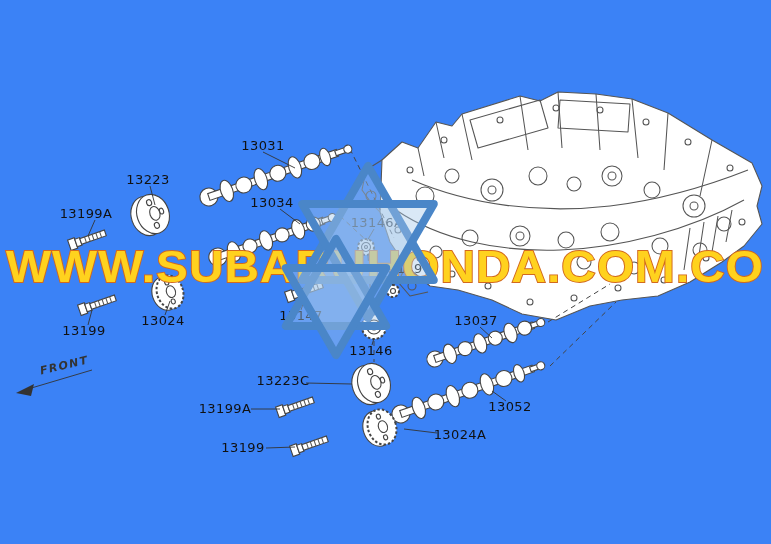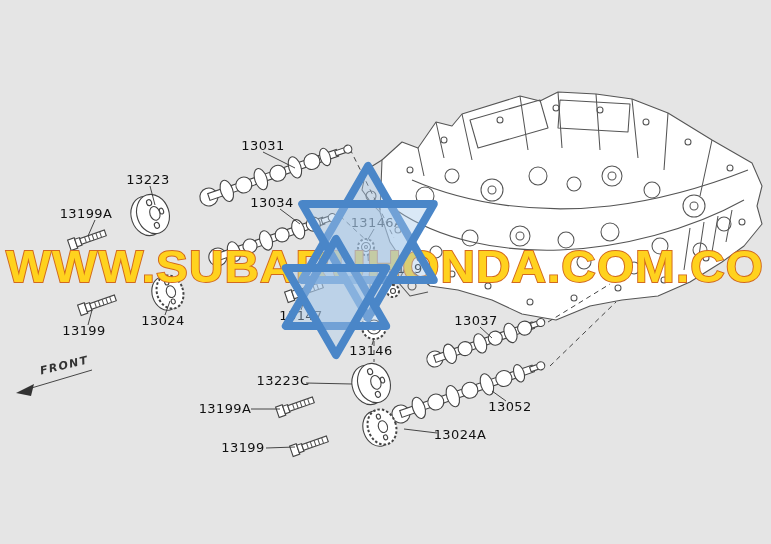--- a/index.html
+++ b/index.html
@@ -1,16 +1,16 @@
 <!DOCTYPE html>
 <html><head>
 <meta charset="utf-8">
 <style>
   html,body{margin:0;padding:0;background:#ffffff;}
-  .stage{position:relative;width:771px;height:544px;background:#e5e5e5;overflow:hidden;}
+  .stage{position:relative;width:771px;height:544px;background:#3b82f6;overflow:hidden;}
   svg{display:block}
   .lbl{font:13px "DejaVu Sans", sans-serif; fill:#111; letter-spacing:.4px;}
   .leader{stroke:#333;stroke-width:.9;fill:none;}
   .dash{stroke:#444;stroke-width:1;fill:none;stroke-dasharray:5 4;}
   .part{fill:#fff;stroke:#444;stroke-width:1.1;}
   .eng{fill:none;stroke:#555;stroke-width:1.05;stroke-linejoin:round;}
   .engf{fill:#fff;stroke:#555;stroke-width:1.05;stroke-linejoin:round;}
   .ring{fill:#fff;stroke:#444;stroke-width:2;stroke-dasharray:2.5 2;}
   .star{fill:#a8c8ea;fill-opacity:.42;stroke:#4a86c8;stroke-width:8;stroke-linejoin:round;}
   .wm{font-family:"Liberation Sans","DejaVu Sans",sans-serif;font-weight:bold;

